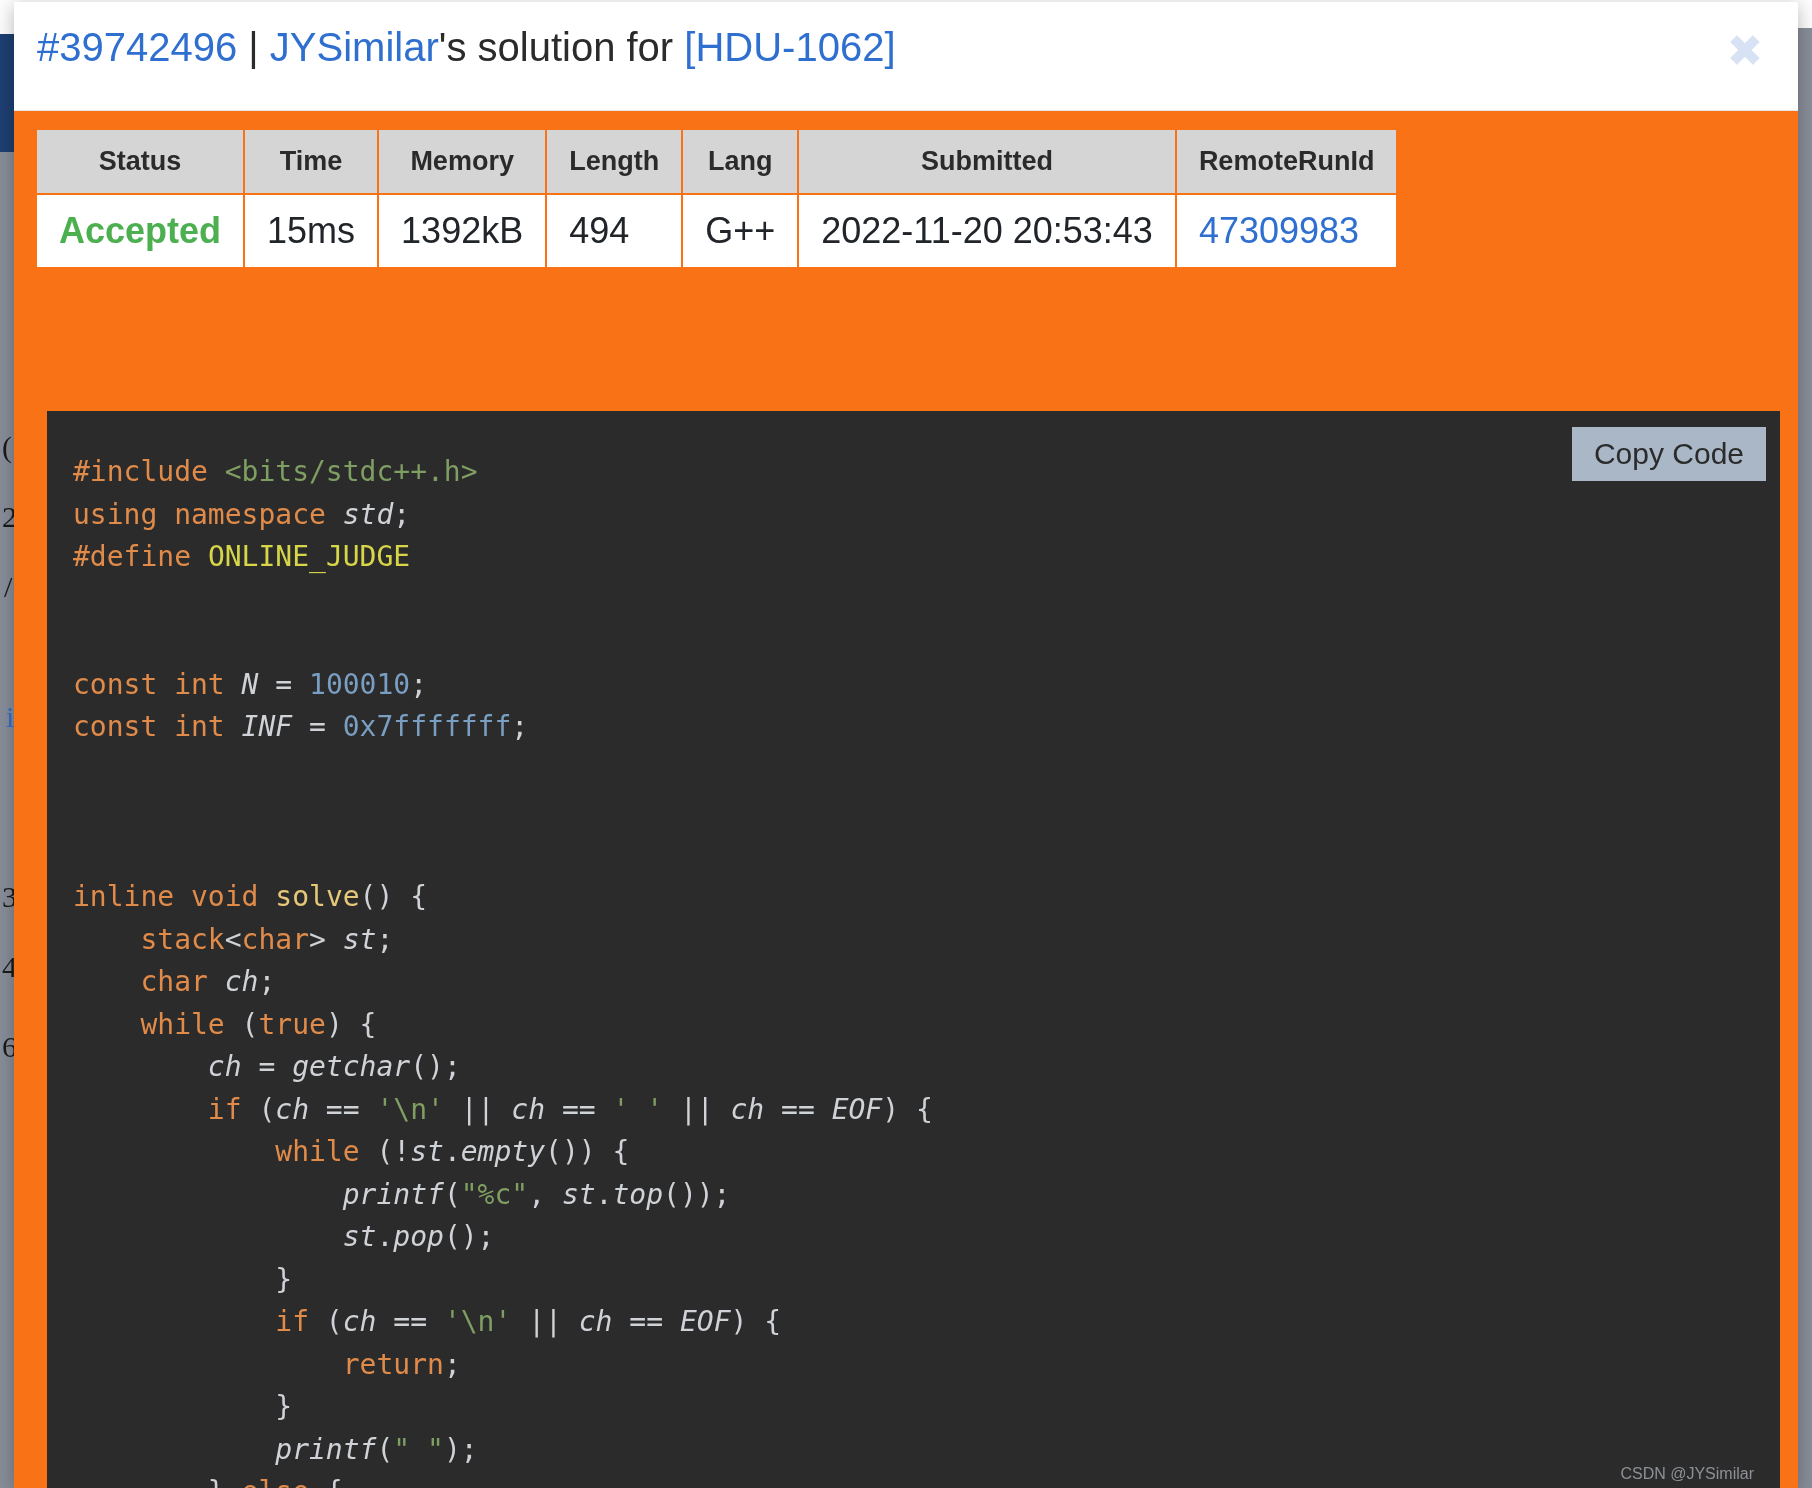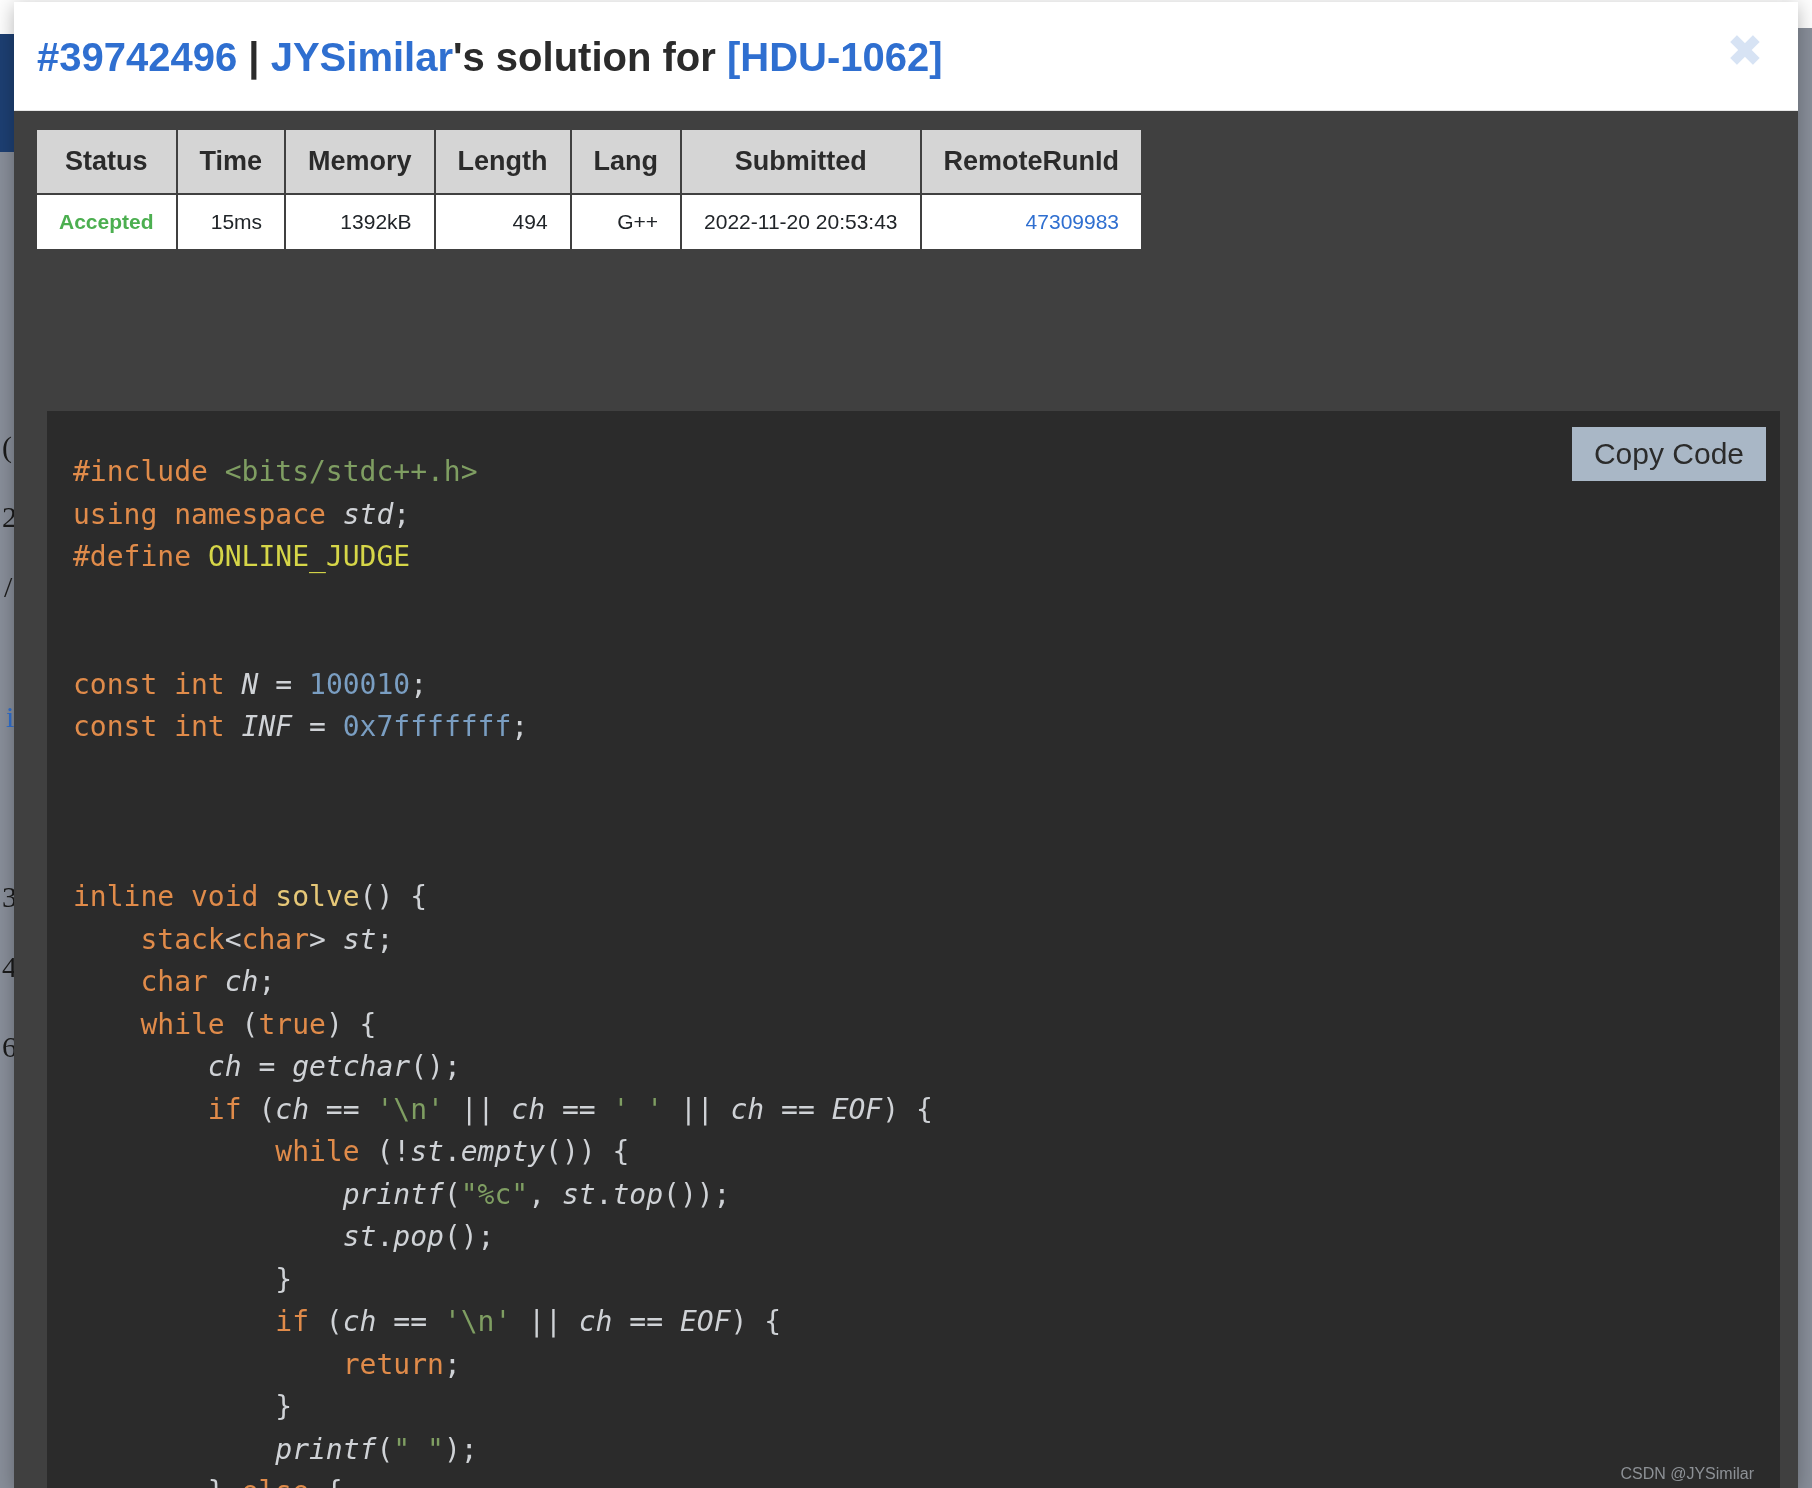--- a/index.html
+++ b/index.html
@@ -71,26 +71,26 @@
   }
   #modal-header {
     position: relative;
     height: 108px;
     background: #ffffff;
     border-bottom: 1px solid #e6e6e6;
   }
   #modal-title {
     position: absolute;
     left: 23px;
-    top: 30px;
+    top: 20px;
     font-size: 40px;
     line-height: 50px;
     color: #212529;
     white-space: nowrap;
-    font-weight: 700;
+    font-weight: 400;
   }
   #modal-title .lnk { color: #2f6fd0; }
   #modal-title .sep { color: #2b2b2b; }
   #close-btn {
     position: absolute;
     right: 26px;
     top: 22px;
     width: 54px;
     height: 54px;
     line-height: 54px;
@@ -101,21 +101,21 @@
     user-select: none;
     background: transparent;
     border: none;
     padding: 0;
     font-family: "Liberation Sans", sans-serif;
   }
 
   #modal-body {
     position: relative;
     height: 1378px;
-    background: #404040;
+    background: #f97316;
     padding: 0;
   }
 
   
   #info-table {
     position: absolute;
     left: 21px;
     top: 17px;
     border-collapse: separate;
     border-spacing: 2px;
@@ -126,23 +126,23 @@
     color: #2b2b2b;
     font-size: 27px;
     font-weight: bold;
     padding: 16px 22px;
     text-align: center;
     white-space: nowrap;
   }
   #info-table td {
     background: #ffffff;
     color: #212529;
-    font-size: 21px;
+    font-size: 36px;
     padding: 15px 22px;
-    text-align: right;
+    text-align: left;
     white-space: nowrap;
   }
   #info-table td.status-ok { color: #4caf50; font-weight: bold; }
   #info-table td.link-cell { color: #2f6fd0; cursor: pointer; }
 
   
   #code-wrap {
     position: absolute;
     left: 33px;
     top: 300px;

